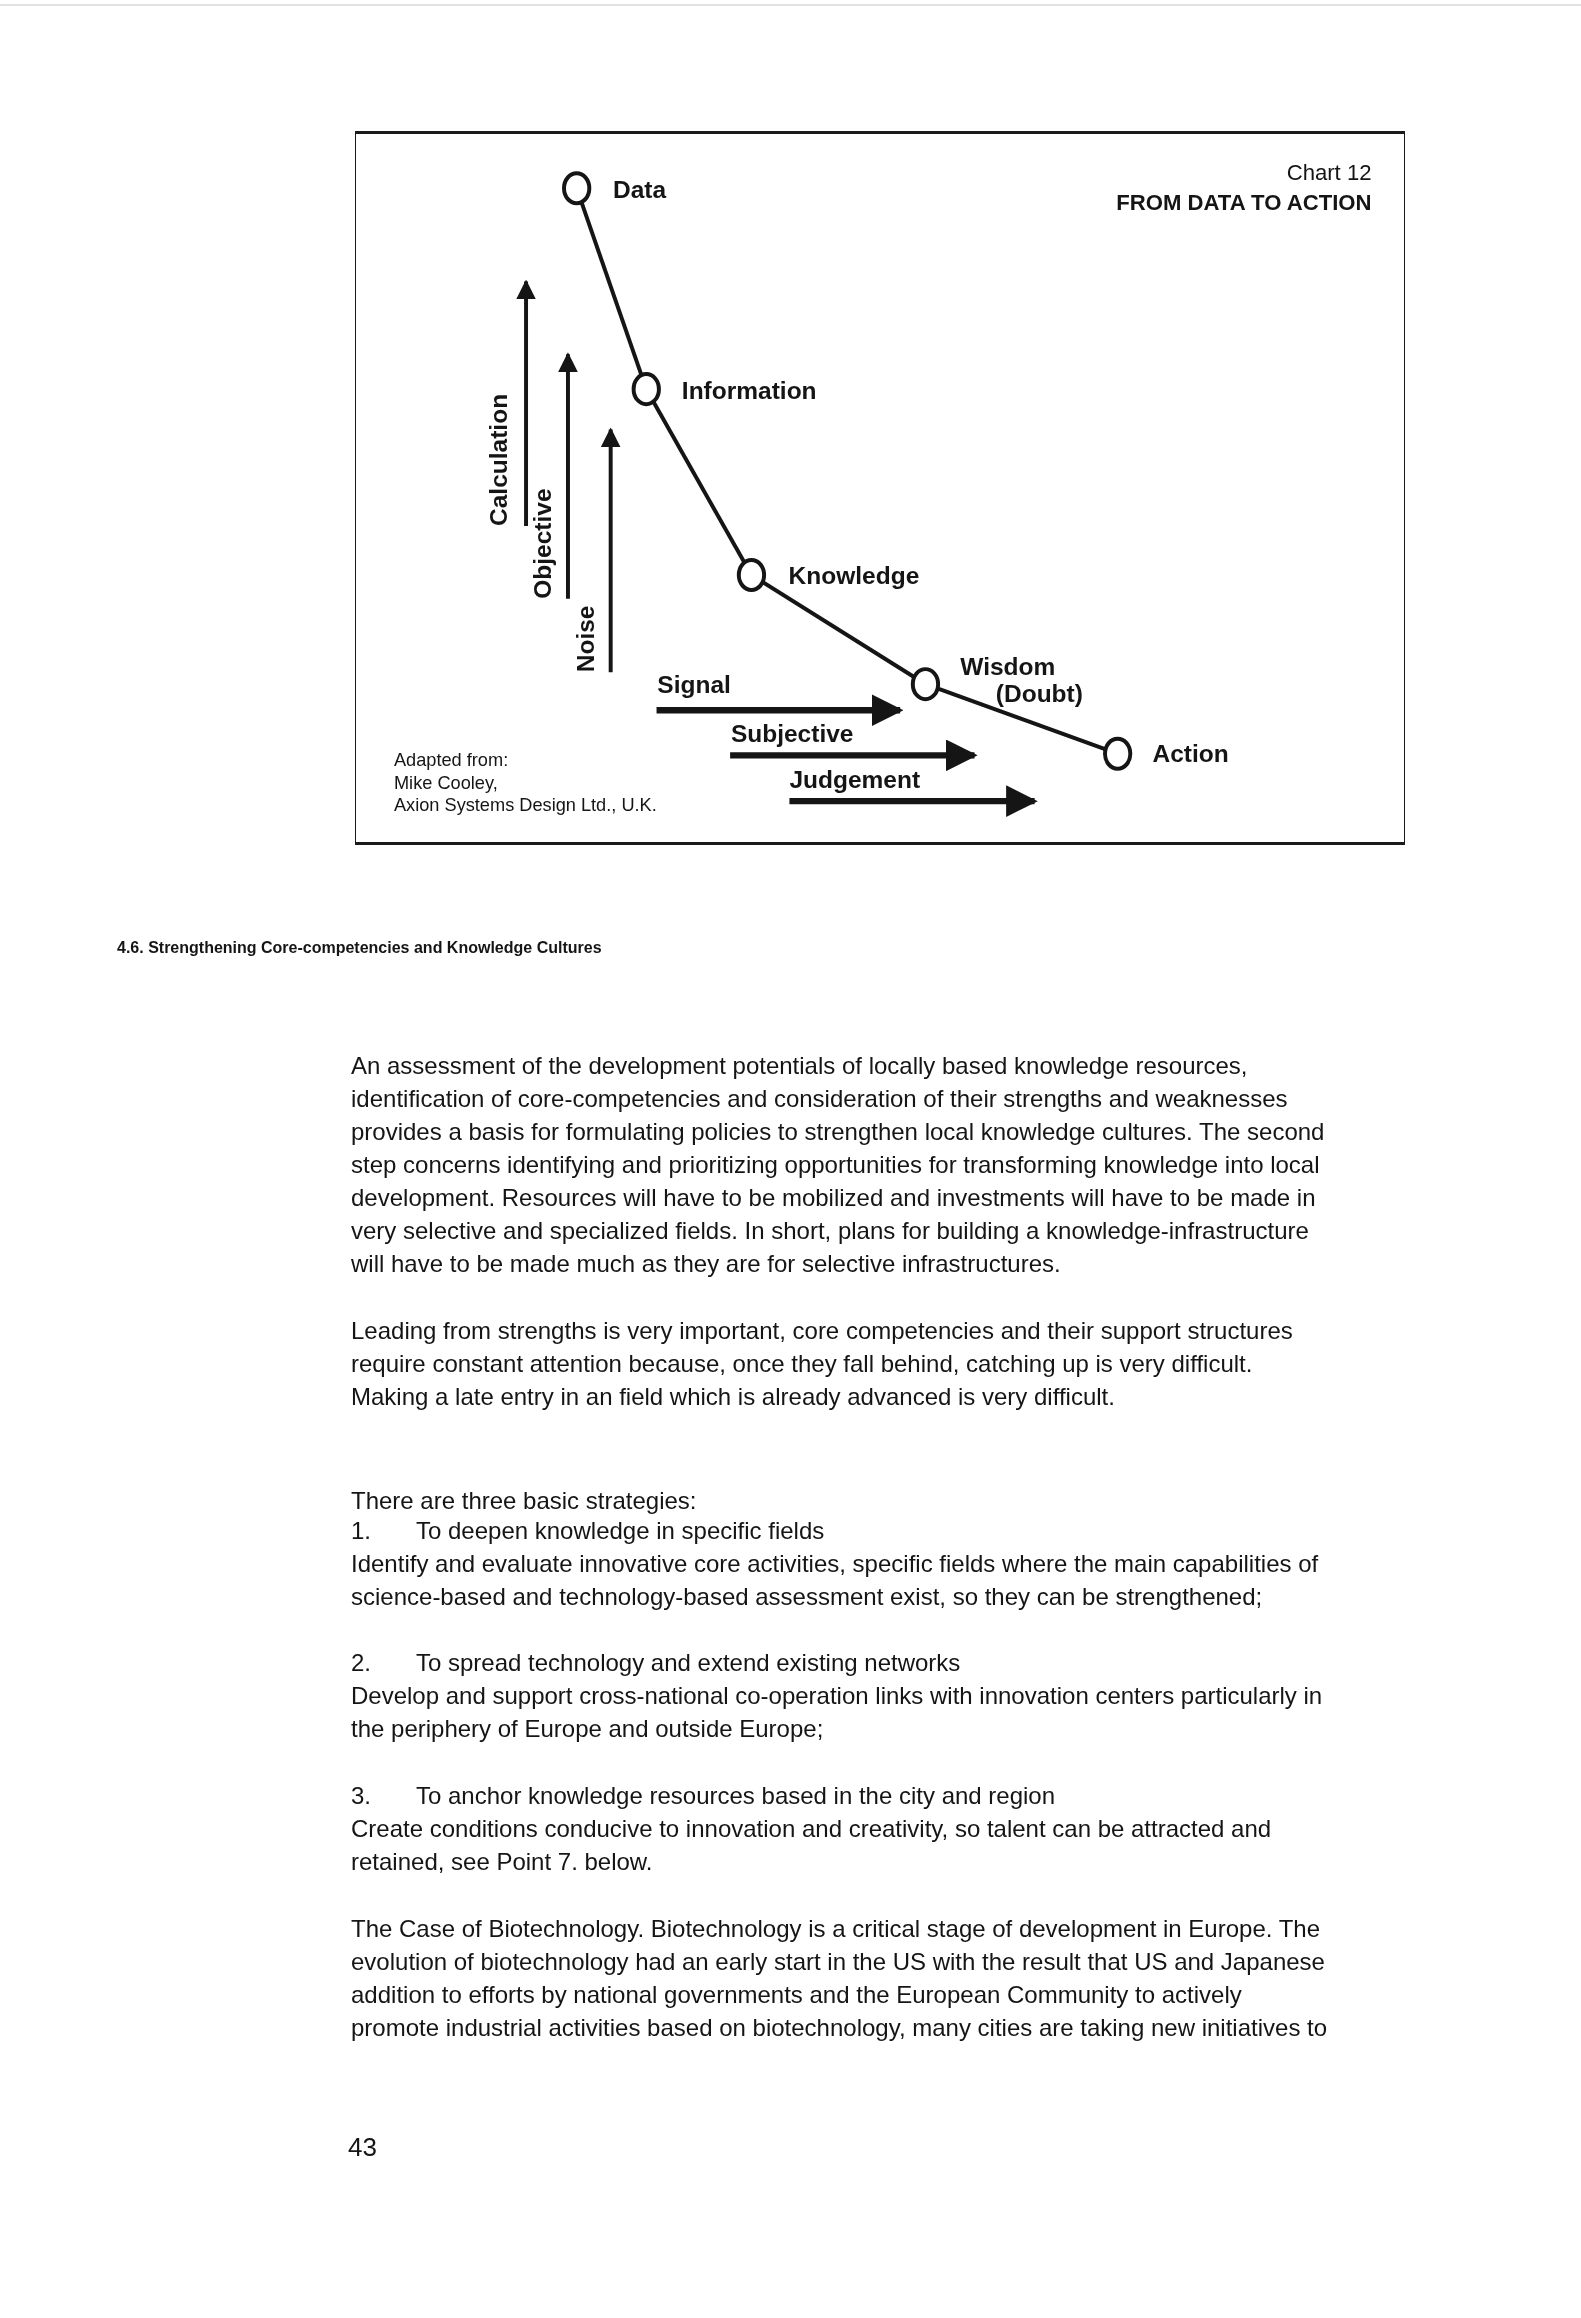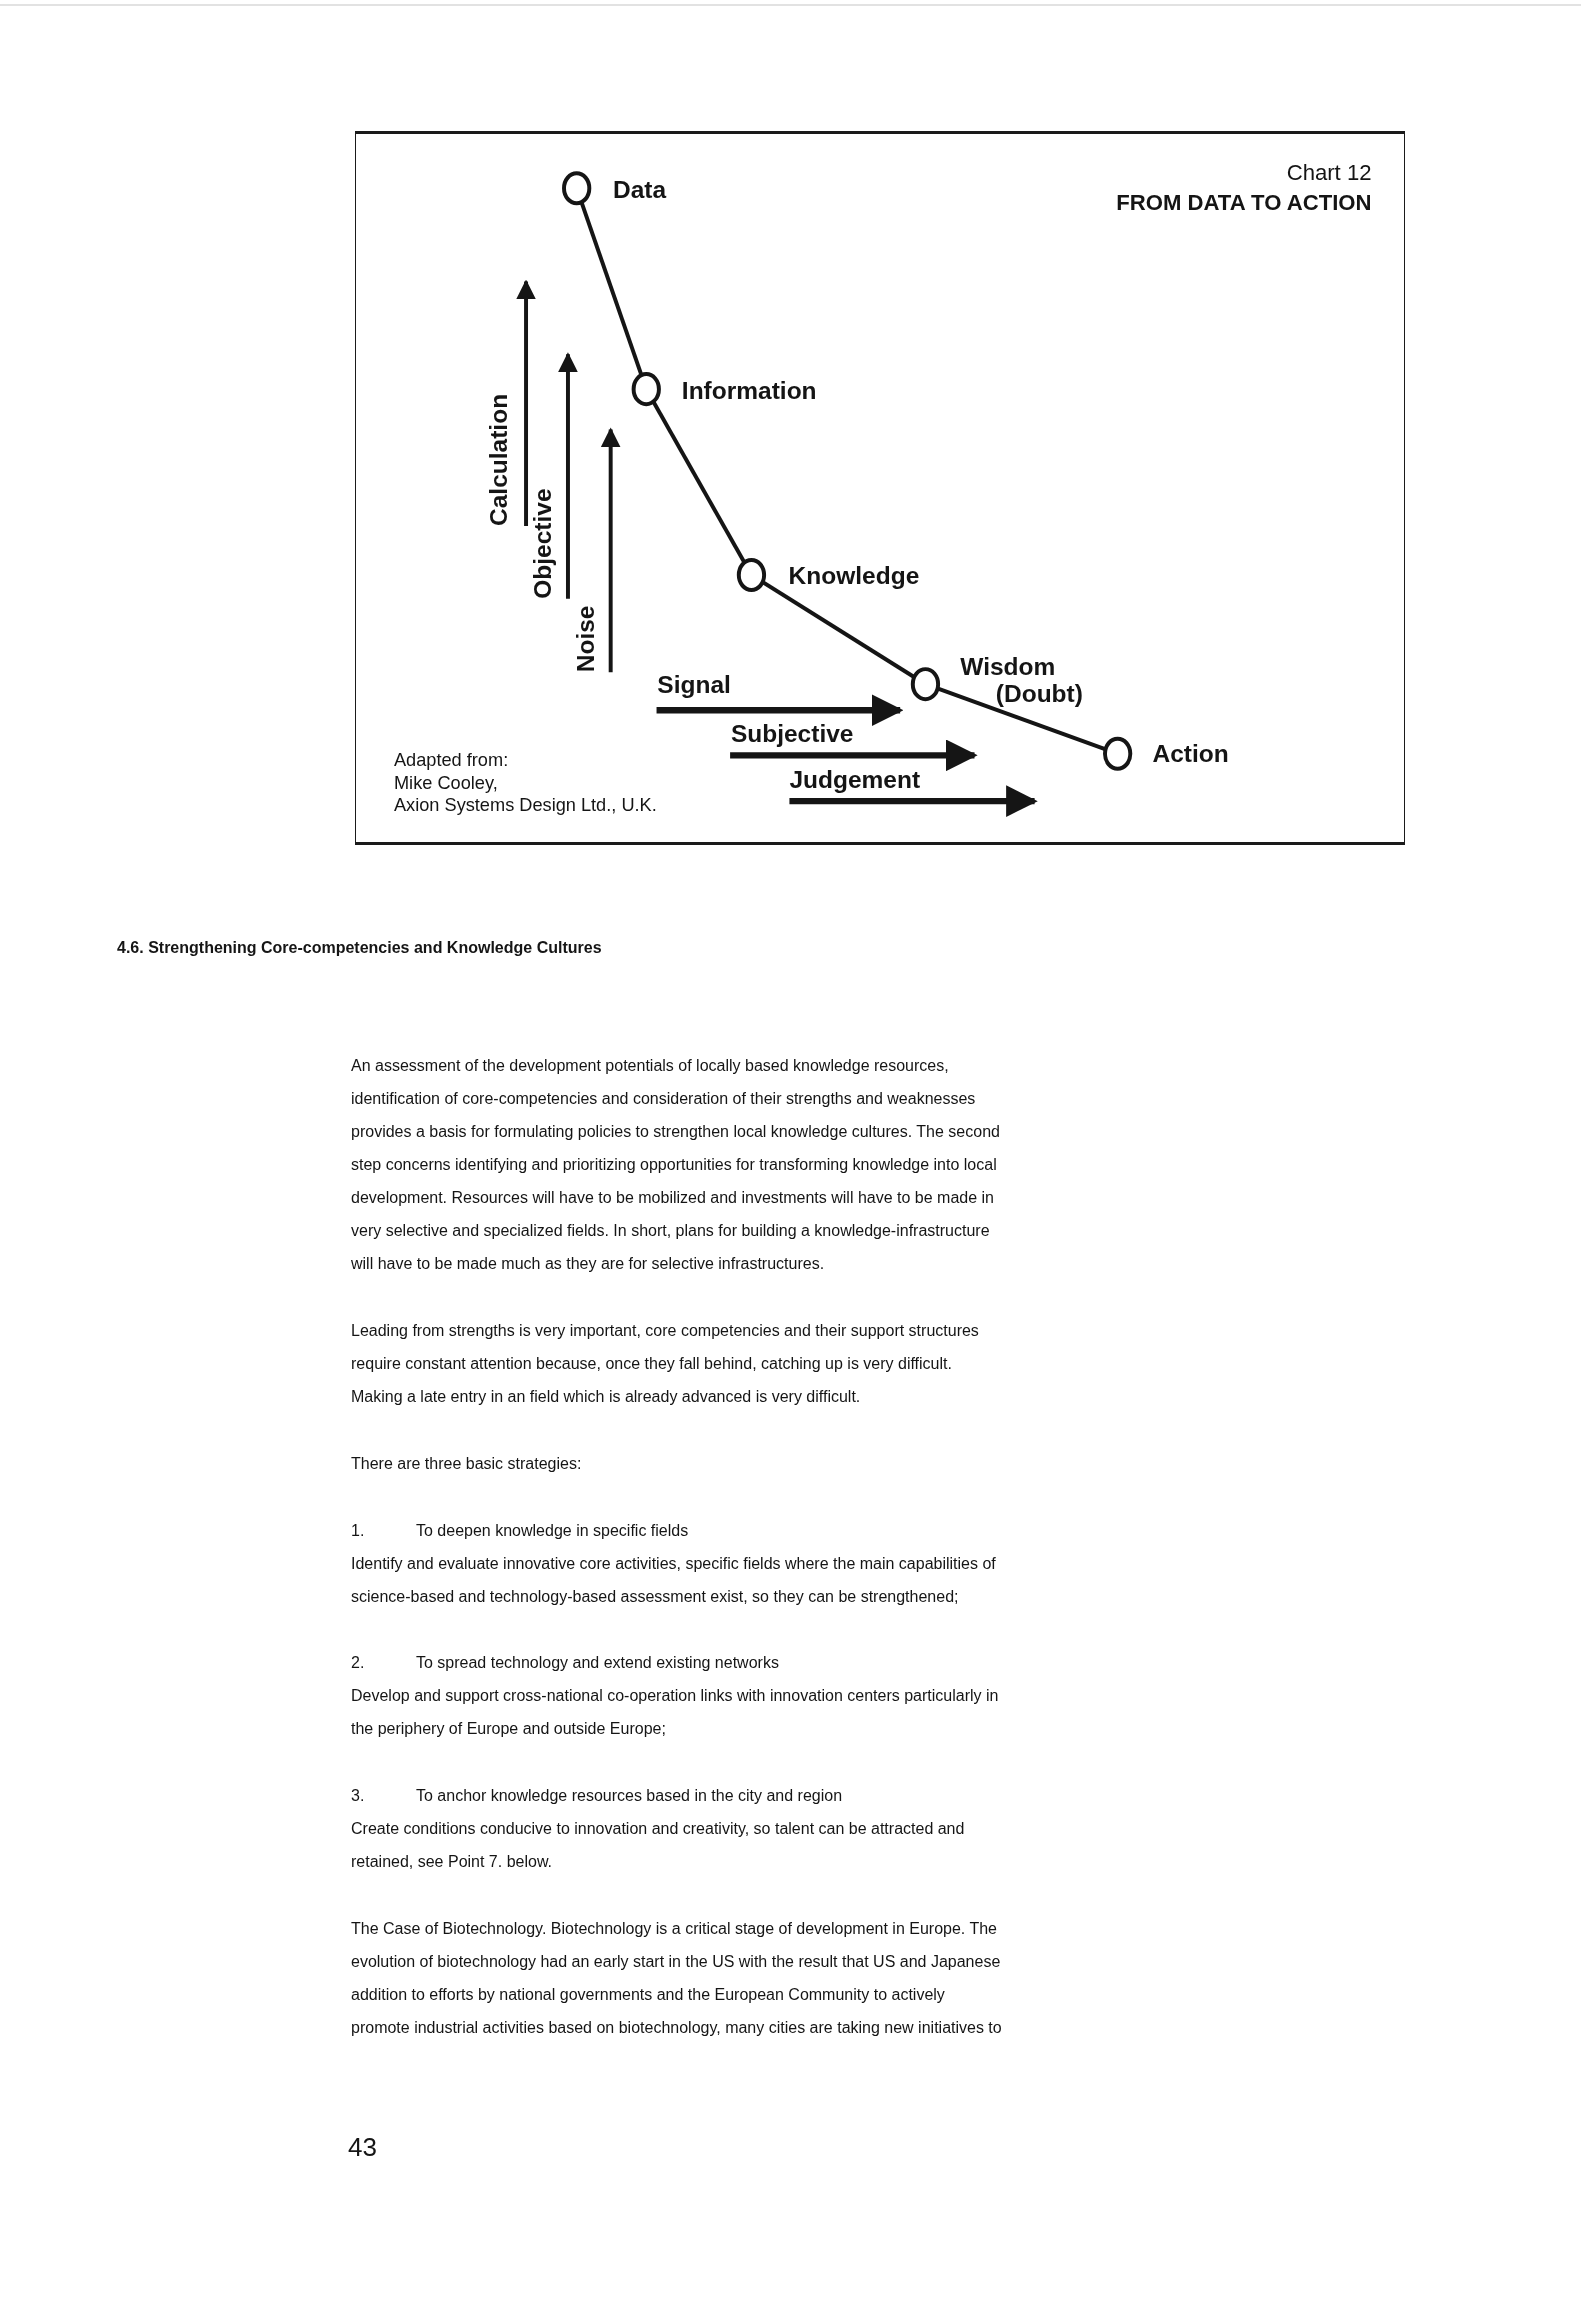--- a/index.html
+++ b/index.html
@@ -11,21 +11,21 @@
                  border: 1.6px solid #1a1a1a; border-top-width: 3.2px; border-bottom-width: 3.2px; box-sizing: border-box; }
   .chart-svg { position: absolute; left: 0; top: 0; width: 1582px; height: 870px; }
   .chart-svg text { font-family: "Liberation Sans", "DejaVu Sans", sans-serif; fill: #151515; }
   .lbl { font-size: 31px; font-weight: bold; }
   .title-small { font-size: 28px; font-weight: normal; }
   .title-caps { font-size: 28px; font-weight: bold; }
   .credit { font-size: 23px; }
 
   
   .heading { position: absolute; left: 117px; top: 939px; font-size: 16px; font-weight: bold; white-space: nowrap; }
-  .para { position: absolute; left: 351px; width: 1060px; font-size: 16px; line-height: 33px; white-space: normal; margin: 0; }
+  .para { position: absolute; left: 351px; width: 1060px; font-size: 24px; line-height: 33px; white-space: normal; margin: 0; }
   .para .ln { display: block; white-space: nowrap; }
   .list-head { display: block; white-space: nowrap; }
   .list-num { display: inline-block; width: 65px; }
   .strong { font-weight: normal; }
   .page-num { position: absolute; left: 348px; top: 2132px; font-size: 26px; }
 </style>
 </head>
 <body>
 
 <div class="scan-line"></div>
@@ -105,21 +105,21 @@
     <span class="ln">very selective and specialized fields.  In short, plans for building a knowledge-infrastructure</span>
     <span class="ln">will have to be made much as they are for selective infrastructures.</span>
   </div>
 
 <div class="para" style="top:1314px" id="p2">
     <span class="ln">Leading from strengths is very important, core competencies and their support structures</span>
     <span class="ln">require constant attention because, once they fall behind, catching up is very difficult.</span>
     <span class="ln">Making a late entry in an field which is already advanced is very difficult.</span>
   </div>
 
-<div class="para" style="top:1447px">
+<div class="para" style="top:1484px">
   <span class="ln">There are three basic strategies:</span>
 </div>
 
 <div class="para" style="top:1514px">
   <span class="list-head"><span class="list-num">1.</span><span>To deepen knowledge in specific fields</span></span>
   <span class="ln">Identify and evaluate innovative core activities, specific fields where the main capabilities of</span>
   <span class="ln">science-based and technology-based assessment exist, so they can be strengthened;</span>
 </div>
 
 <div class="para" style="top:1646px">

